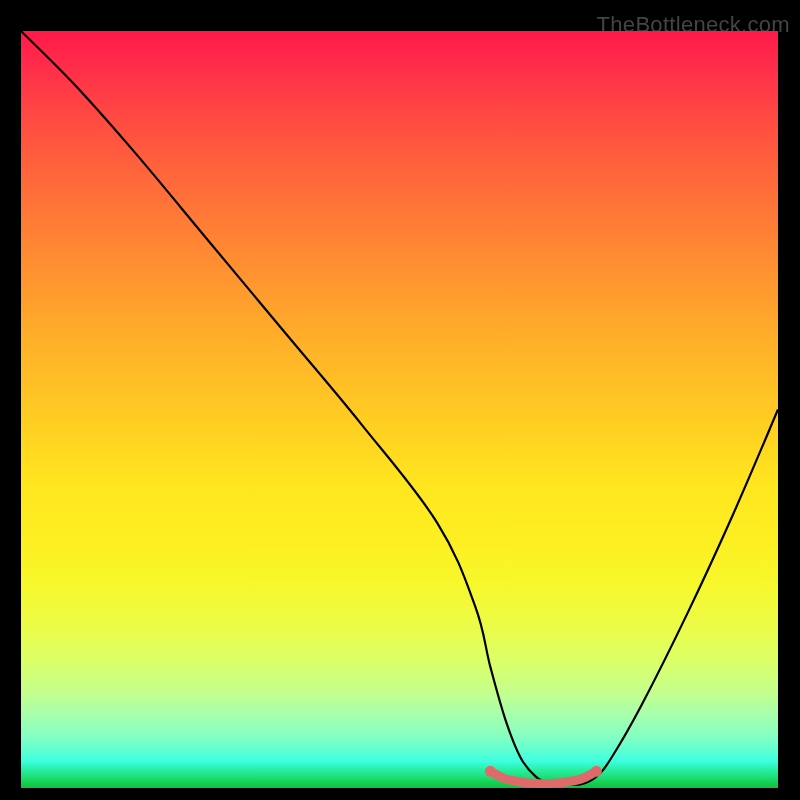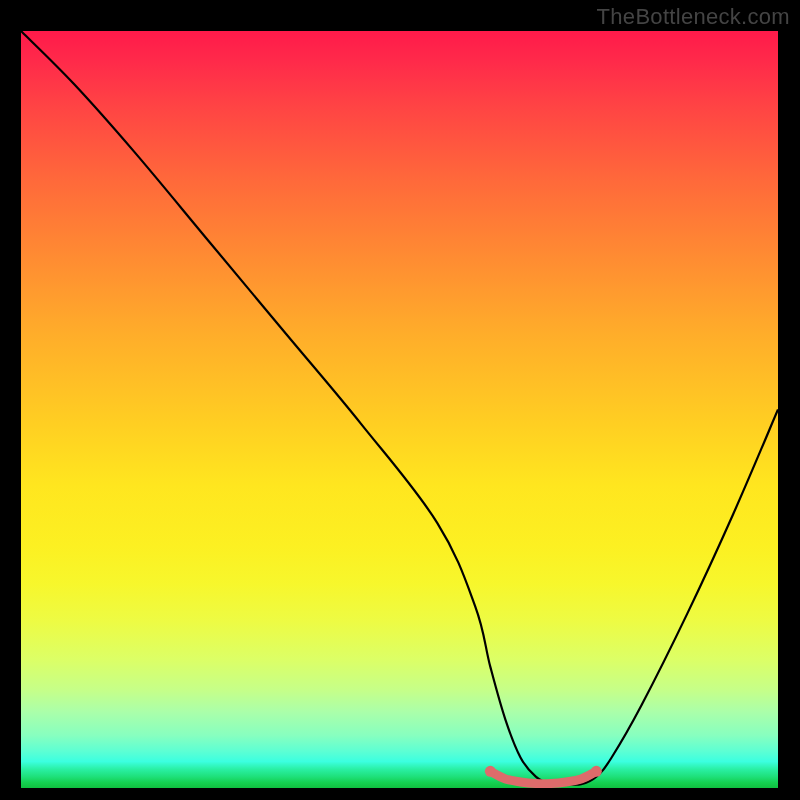--- a/index.html
+++ b/index.html
@@ -12,21 +12,21 @@
     overflow: hidden;
   }
   .container {
     position: relative;
     width: 800px;
     height: 800px;
     background: #000;
   }
   .attribution {
     position: absolute;
-    top: 4px;
+    top: 12px;
     right: 10px;
     color: #444;
     font-size: 22px;
     font-weight: 500;
     letter-spacing: 0.3px;
   }
   .plot-area {
     position: absolute;
     left: 21px;
     top: 31px;

